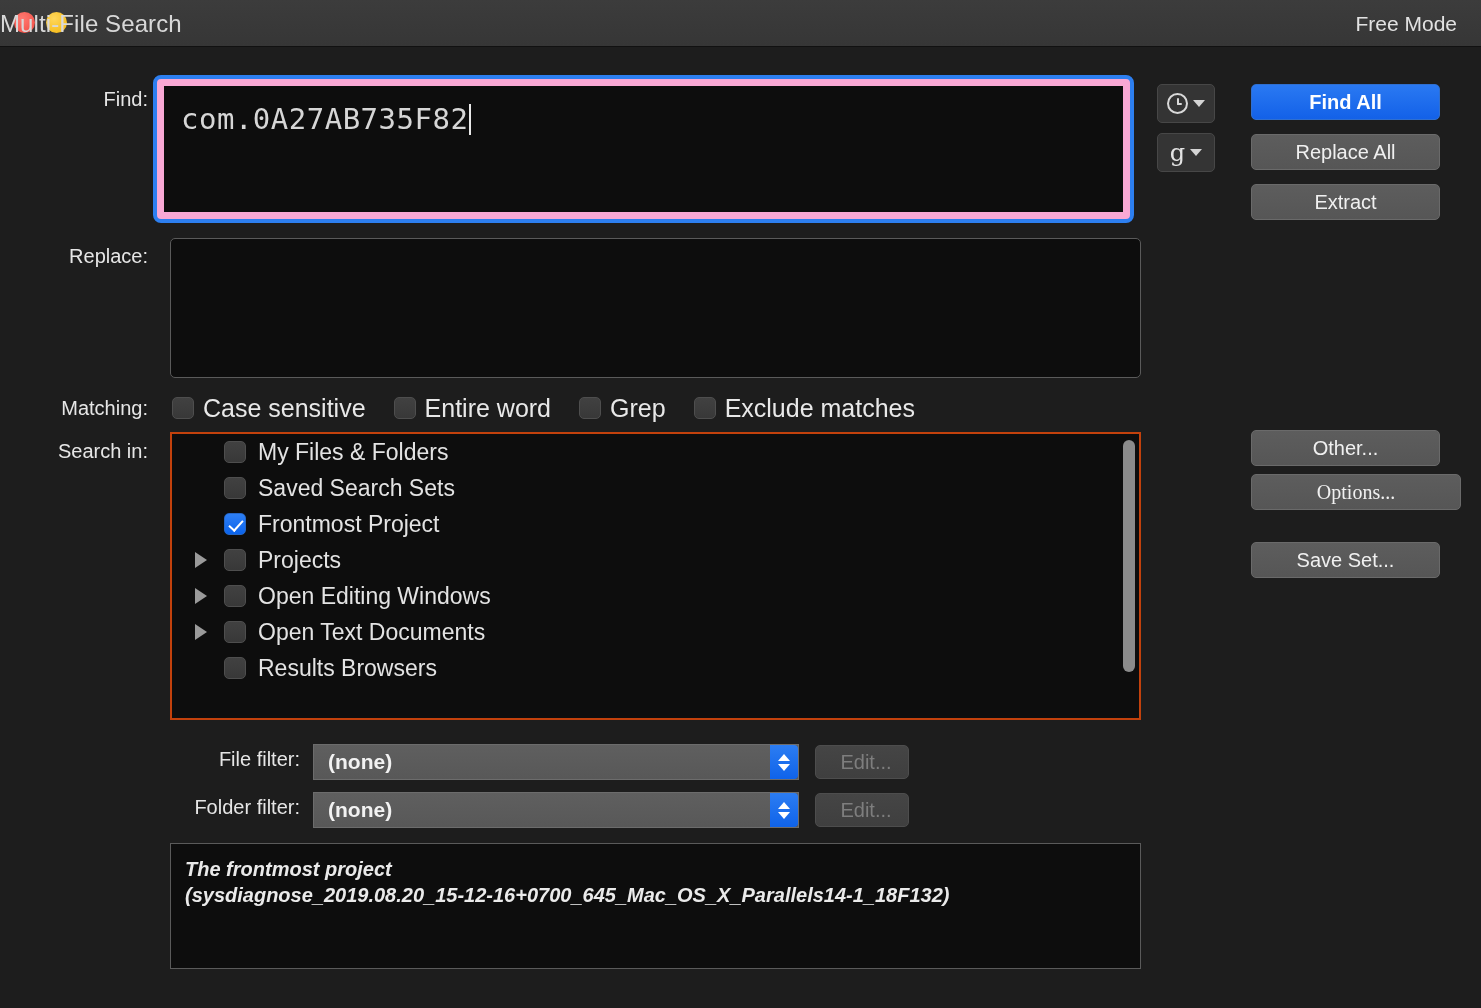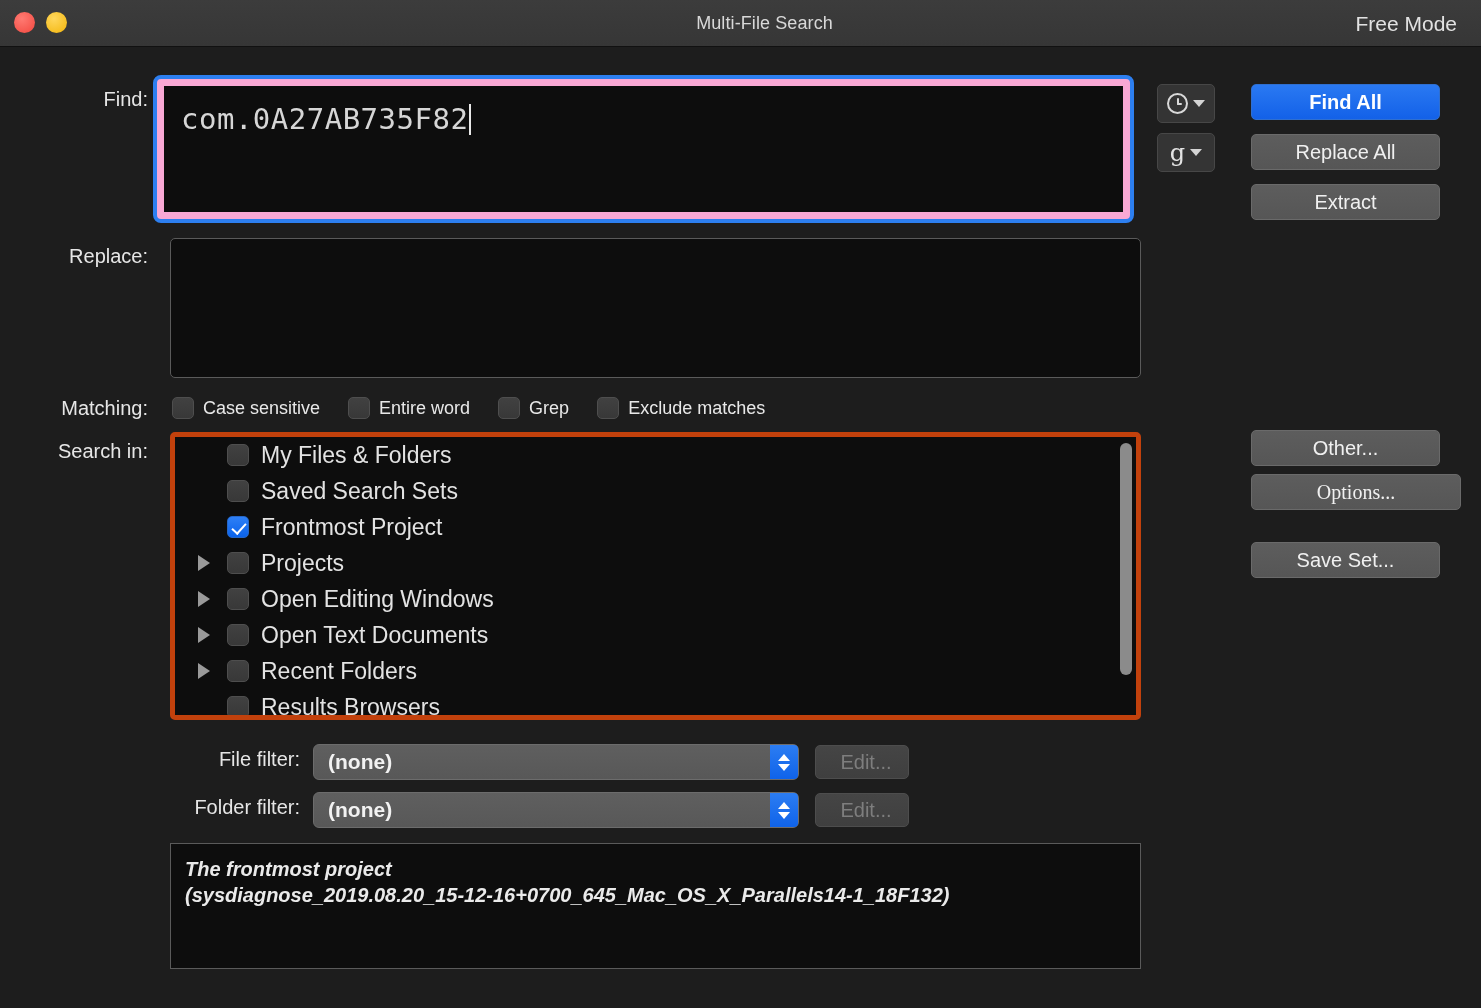--- a/index.html
+++ b/index.html
@@ -41,25 +41,23 @@
     display: block;
   }
   .light.close  { background: radial-gradient(circle at 38% 32%, #ff7a72, #f2483f); }
   .light.minimize { background: radial-gradient(circle at 38% 32%, #ffd martian, #f2b30c); background: radial-gradient(circle at 38% 32%, #ffd75c, #f3b50b); }
 
   #window-title {
     position: absolute;
     top: 0; left: 0;
     width: 1481px; height: 47px;
     line-height: 47px;
-    text-align: center;
     color: #d8d8d8;
-    font-size: 18px;
+    font-size: 24px;
     letter-spacing: 0.1px;
-    padding-left: 48px;
   }
   #free-mode {
     position: absolute;
     top: 0; right: 24px;
     height: 47px;
     line-height: 47px;
     color: #e2e2e2;
     font-size: 21px;
   }
 
@@ -217,32 +215,32 @@
     content: "";
     position: absolute;
     left: 7px; top: 3px;
     width: 6px; height: 12px;
     border: solid #ffffff;
     border-width: 0 2.6px 2.6px 0;
     transform: rotate(42deg);
   }
   .check-label {
     color: #e8e8e8;
-    font-size: 18px;
+    font-size: 25px;
     white-space: nowrap;
   }
 
   
   #searchin-list {
     position: absolute;
     left: 170px; top: 432px;
     width: 971px; height: 288px;
     background: #0d0d0d;
-    border: 5px solid #c2410c;
-    border-radius: 5px;
+    border: 2px solid #c2410c;
+    border-radius: 0;
     overflow: hidden;
   }
   .list-row {
     position: relative;
     height: 36px;
     display: flex;
     align-items: center;
     padding-left: 18px;
   }
   .disclosure {
@@ -279,21 +277,21 @@
     background: #8b8b8b;
     border-radius: 6px;
   }
 
   
   .popup {
     position: absolute;
     height: 36px;
     background: linear-gradient(180deg, #5f5f5f 0%, #585858 100%);
     border: 1px solid #6c6c6c;
-    border-radius: 6px;
+    border-radius: 0;
     display: flex;
     align-items: center;
   }
   .popup .pv {
     color: #f2f2f2;
     font-size: 21px;
     padding-left: 14px;
     font-weight: bold;
   }
   .popup .stepper {
@@ -439,27 +437,20 @@
     </div>
 
     <div class="list-row">
       <span class="disclosure">
           <span class="arrow"></span>
         </span>
       <span class="cbox"></span>
       <span class="list-label">Open Text Documents</span>
     </div>
 
-    <div class="list-row">
-      <span class="disclosure">
-          <span class="arrow"></span>
-        </span>
-      <span class="cbox"></span>
-      <span class="list-label">Recent Folders</span>
-    </div>
 
     <div class="list-row">
       <span class="disclosure empty">
           <span class="arrow"></span>
         </span>
       <span class="cbox"></span>
       <span class="list-label">Results Browsers</span>
     </div>
 
     <div id="list-scrollbar">

